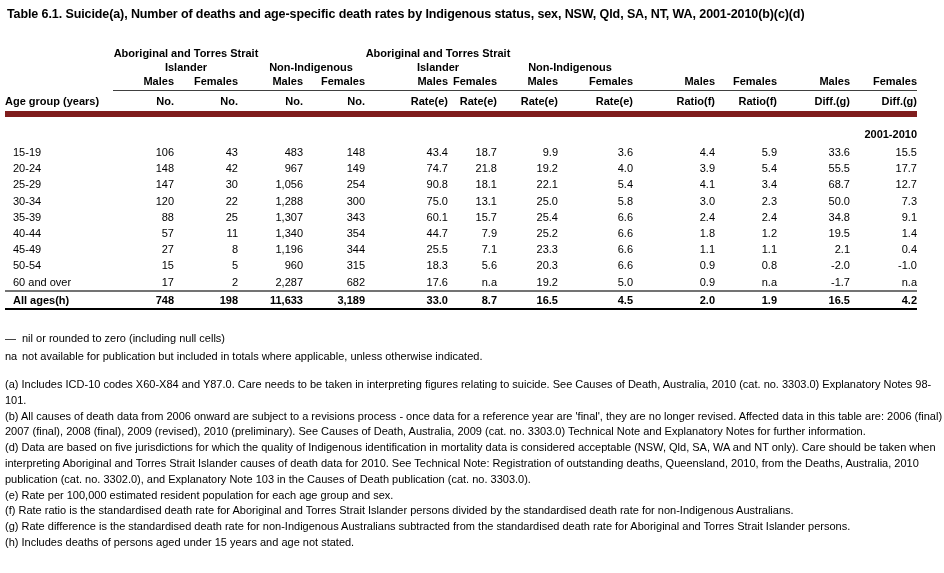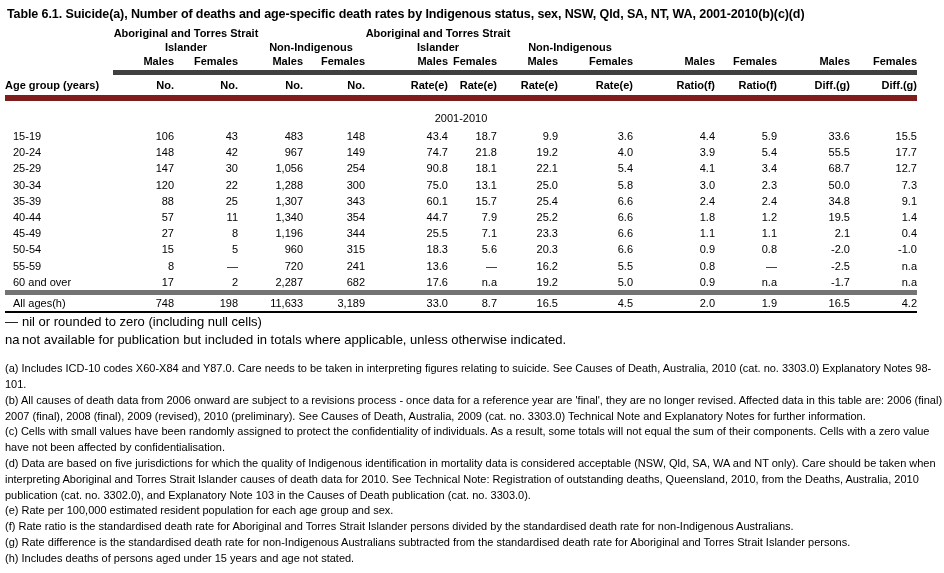--- a/index.html
+++ b/index.html
@@ -20,21 +20,21 @@
   .title {
     font-size: 12.5px;
     font-weight: bold;
     margin: 0 0 5px 2px;
     letter-spacing: -0.1px;
   }
   table.stat-table {
     border-collapse: collapse;
     table-layout: fixed;
     width: 912px;
-    margin-top: 5px;
+    margin-top: 25px;
   }
   table.stat-table th, table.stat-table td {
     padding: 0;
     font-size: 11px;
     vertical-align: bottom;
     overflow: visible;
   }
   th.grp {
     text-align: center;
     font-weight: bold;
@@ -43,21 +43,21 @@
   }
   th.grp .grp-inner {
     display: inline-block;
     width: 146px;
     line-height: 14px;
     white-space: normal;
   }
   tr.sex-row th {
     text-align: right;
     font-weight: bold;
-    border-bottom: 5px solid #404040;
+    border-bottom: 1px solid #404040;
     padding-bottom: 2px;
     line-height: 14px;
   }
   tr.sex-row th.lbl {
     border-bottom: none;
   }
   tr.measure-row th {
     text-align: right;
     font-weight: bold;
     border-bottom: 6px solid #7f1d1d;
@@ -71,33 +71,33 @@
   tbody td {
     text-align: right;
     line-height: 16.2px;
     white-space: nowrap;
   }
   tbody td.row-label {
     text-align: left;
     padding-left: 8px;
   }
   tr.section-row td {
-    font-weight: normal;
-    text-align: center;
+    font-weight: bold;
+    text-align: right;
     padding: 10px 0 3px 0;
     line-height: 14px;
   }
   tr.total-row td {
-    font-weight: normal;
-    border-top: 5px solid #737373;
+    font-weight: bold;
+    border-top: 2px solid #737373;
     border-bottom: 2px solid #000;
   }
   .legend {
-    margin-top: 0;
-    font-size: 13px;
+    margin-top: 19px;
+    font-size: 11px;
     line-height: 18px;
   }
   .legend-line .sym {
     display: inline-block;
     min-width: 17px;
   }
   .footnotes {
     margin-top: 12px;
     font-size: 11px;
     line-height: 15.8px;
@@ -288,35 +288,20 @@
           <td>18.3</td>
           <td>5.6</td>
           <td>20.3</td>
           <td>6.6</td>
           <td>0.9</td>
           <td>0.8</td>
           <td>-2.0</td>
           <td>-1.0</td>
         </tr>
         <tr>
-          <td class="row-label">55-59</td>
-          <td>8</td>
-          <td>—</td>
-          <td>720</td>
-          <td>241</td>
-          <td>13.6</td>
-          <td>—</td>
-          <td>16.2</td>
-          <td>5.5</td>
-          <td>0.8</td>
-          <td>—</td>
-          <td>-2.5</td>
-          <td>n.a</td>
-        </tr>
-        <tr>
           <td class="row-label">60 and over</td>
           <td>17</td>
           <td>2</td>
           <td>2,287</td>
           <td>682</td>
           <td>17.6</td>
           <td>n.a</td>
           <td>19.2</td>
           <td>5.0</td>
           <td>0.9</td>
@@ -343,21 +328,20 @@
   </table>
 
   <div class="legend">
       <div class="legend-line"><span class="sym">—</span><span>nil or rounded to zero (including null cells)</span></div>
       <div class="legend-line"><span class="sym">na</span><span>not available for publication but included in totals where applicable, unless otherwise indicated.</span></div>
     </div>
 
   <div class="footnotes">
       <p>(a) Includes ICD-10 codes X60-X84 and Y87.0. Care needs to be taken in interpreting figures relating to suicide. See Causes of Death, Australia, 2010 (cat. no. 3303.0) Explanatory Notes 98-101.</p>
       <p>(b) All causes of death data from 2006 onward are subject to a revisions process - once data for a reference year are 'final', they are no longer revised. Affected data in this table are: 2006 (final) 2007 (final), 2008 (final), 2009 (revised), 2010 (preliminary). See Causes of Death, Australia, 2009 (cat. no. 3303.0) Technical Note and Explanatory Notes for further information.</p>
-      <p>(c) Cells with small values have been randomly assigned to protect the confidentiality of individuals. As a result, some totals will not equal the sum of their components. Cells with a zero value have not been affected by confidentialisation.</p>
       <p>(d) Data are based on five jurisdictions for which the quality of Indigenous identification in mortality data is considered acceptable (NSW, Qld, SA, WA and NT only). Care should be taken when interpreting Aboriginal and Torres Strait Islander causes of death data for 2010. See Technical Note: Registration of outstanding deaths, Queensland, 2010, from the Deaths, Australia, 2010 publication (cat. no. 3302.0), and Explanatory Note 103 in the Causes of Death publication (cat. no. 3303.0).</p>
       <p>(e) Rate per 100,000 estimated resident population for each age group and sex.</p>
       <p>(f) Rate ratio is the standardised death rate for Aboriginal and Torres Strait Islander persons divided by the standardised death rate for non-Indigenous Australians.</p>
       <p>(g) Rate difference is the standardised death rate for non-Indigenous Australians subtracted from the standardised death rate for Aboriginal and Torres Strait Islander persons.</p>
       <p>(h) Includes deaths of persons aged under 15 years and age not stated.</p>
     </div>
 
 </div>
 
 </body></html>

